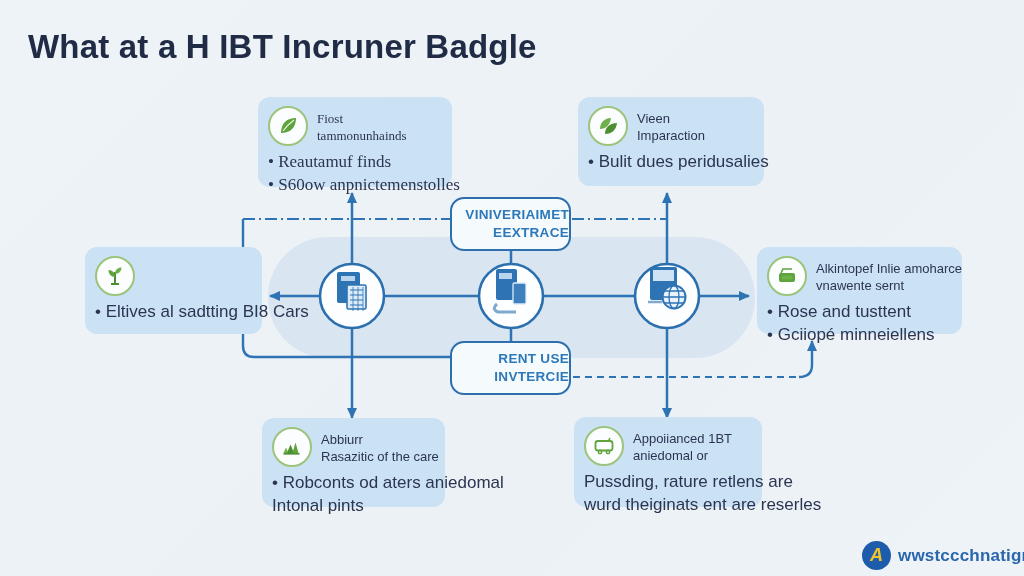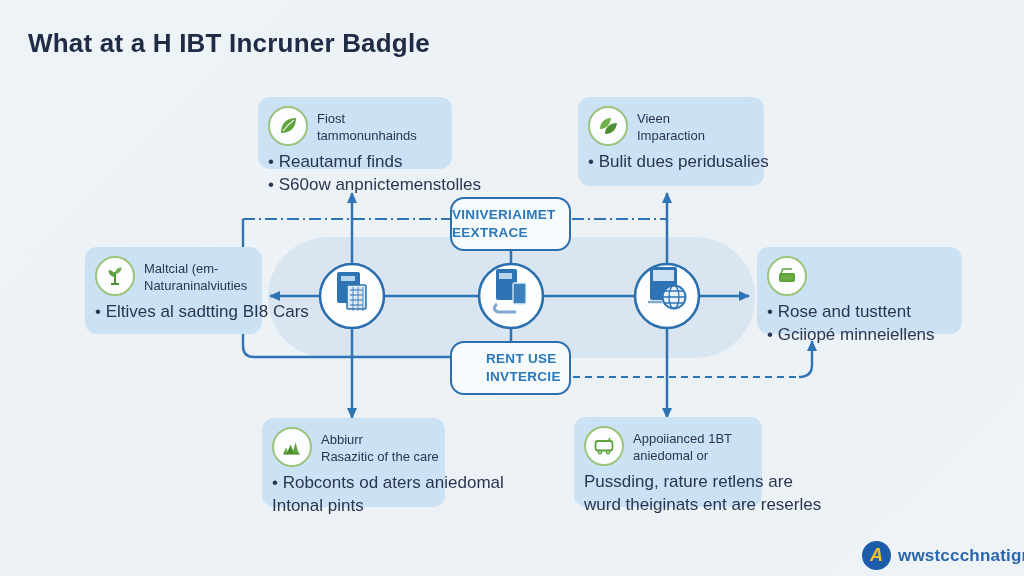--- a/index.html
+++ b/index.html
@@ -1,27 +1,27 @@
 <!DOCTYPE html>
 <html><head>
 <meta charset="utf-8">
 <style>
   html,body{margin:0;padding:0;}
   body{font-family:"Liberation Sans", sans-serif;}
   .stage{position:relative;width:1024px;height:576px;background:linear-gradient(135deg,#eef3f8 0%,#ecf1f6 60%,#eef3f7 100%);overflow:hidden;}
-  .title{position:absolute;left:28px;top:28px;font-size:26px;font-weight:700;color:#202c46;letter-spacing:.2px;}
+  .title{position:absolute;left:28px;top:28px;font-size:33px;font-weight:700;color:#202c46;letter-spacing:.2px;}
   svg.diagram{position:absolute;left:0;top:0;}
 
   .info-box{position:absolute;background:#cbe1f4;border-radius:12px;padding:9px 10px;box-sizing:border-box;color:#2b3551;}
   .box-head{display:flex;align-items:flex-start;gap:9px;}
   .icon-circle{flex:0 0 auto;width:40px;height:40px;border-radius:50%;background:#fbfdfe;border:2px solid #9cc47c;box-sizing:border-box;display:flex;align-items:center;justify-content:center;}
   .box-heading{font-size:13px;line-height:1.32;padding-top:4px;white-space:nowrap;}
   .box-body{margin-top:4px;font-size:17px;line-height:1.36;white-space:nowrap;}
 
-  .center-label{position:absolute;background:#f5fafd;border:2px solid #2d6fad;border-radius:14px;display:flex;flex-direction:column;align-items:flex-start;justify-content:center;box-sizing:border-box;color:#2d78b9;font-weight:700;font-size:13.5px;line-height:1.3;letter-spacing:.3px;text-align:center;}
+  .center-label{position:absolute;background:#f5fafd;border:2px solid #2d6fad;border-radius:14px;display:flex;flex-direction:column;align-items:flex-end;justify-content:center;box-sizing:border-box;color:#2d78b9;font-weight:700;font-size:13.5px;line-height:1.3;letter-spacing:.3px;text-align:center;}
 
   .footer{position:absolute;left:862px;top:541px;display:flex;align-items:center;gap:7px;}
   .logo-circle{width:29px;height:29px;border-radius:50%;background:#1d5cab;display:flex;align-items:center;justify-content:center;color:#f2c12b;font-weight:700;font-size:18px;font-style:italic;}
   .brand{font-size:17px;font-weight:700;color:#2a66ad;letter-spacing:.2px;}
 </style>
 </head>
 <body>
 
 <div class="stage">
 
@@ -80,21 +80,21 @@
 
   <div class="center-label" style="left:450px;top:197px;width:121px;height:54px;">
     <div>VINIVERIAIMET</div>
     <div>EEXTRACE</div>
   </div>
   <div class="center-label" style="left:450px;top:341px;width:121px;height:54px;padding-left:34px;">
     <div>RENT USE</div>
     <div>INVTERCIE</div>
   </div>
 
-  <div class="info-box" style="left:258px;top:97px;width:194px;height:72px;">
+  <div class="info-box" style="left:258px;top:97px;width:194px;height:90px;font-family:Liberation Serif, serif;">
     <div class="box-head">
       <span class="icon-circle">
         <svg width="24" height="24" viewBox="0 0 24 24">
           <path d="M5 19 C5 9 11 4 20 4 C20 14 14 19 5 19 Z" fill="#5fa33c"></path>
           <path d="M7 17 C10 13 14 9 18 6" stroke="#eaf5e2" stroke-width="1.2" fill="none"></path>
         </svg>
       </span>
       <div class="box-heading">
         <div>Fiost</div>
         <div>tammonunhainds</div>
@@ -127,39 +127,39 @@
   <div class="info-box" style="left:85px;top:247px;width:177px;height:87px;">
     <div class="box-head">
       <span class="icon-circle">
         <svg width="24" height="24" viewBox="0 0 24 24">
           <path d="M12 20 V8" stroke="#4c8f31" stroke-width="2" fill="none"></path>
           <path d="M12 13 C8 13 5.5 10 5.5 6 C9.5 6 12 9 12 13 Z" fill="#5fa33c"></path>
           <path d="M12 10 C16 10 18.5 7 18.5 3.5 C14.5 3.5 12 6 12 10 Z" fill="#6fb04a"></path>
           <path d="M8 20 h8" stroke="#4c8f31" stroke-width="2" fill="none"></path>
         </svg>
       </span>
-      <div class="box-heading">
-        <div>Maltcial (em-</div>
-        <div>Naturaninalviuties</div>
-      </div>
     </div>
     <div class="box-body">
       <div>• Eltives al sadtting BI8 Cars</div>
     </div>
   </div>
 
   <div class="info-box" style="left:757px;top:247px;width:205px;height:87px;">
     <div class="box-head">
       <span class="icon-circle">
         <svg width="24" height="24" viewBox="0 0 24 24">
           <path d="M6 9 L8 5 H17" stroke="#5fa33c" stroke-width="1.6" fill="none"></path>
           <rect x="4" y="9" width="16" height="9" rx="2" fill="#5fa33c"></rect>
           <rect x="6.5" y="11.5" width="11" height="4" rx="1" fill="#6fb04a"></rect>
         </svg>
       </span>
+      <div class="box-heading">
+        <div>Alkintopef Inlie amoharce</div>
+        <div>vnawente sernt</div>
+      </div>
     </div>
     <div class="box-body">
       <div>• Rose and tusttent</div>
       <div>• Gciiopé minneiellens</div>
     </div>
   </div>
 
   <div class="info-box" style="left:262px;top:418px;width:183px;height:89px;">
     <div class="box-head">
       <span class="icon-circle">

